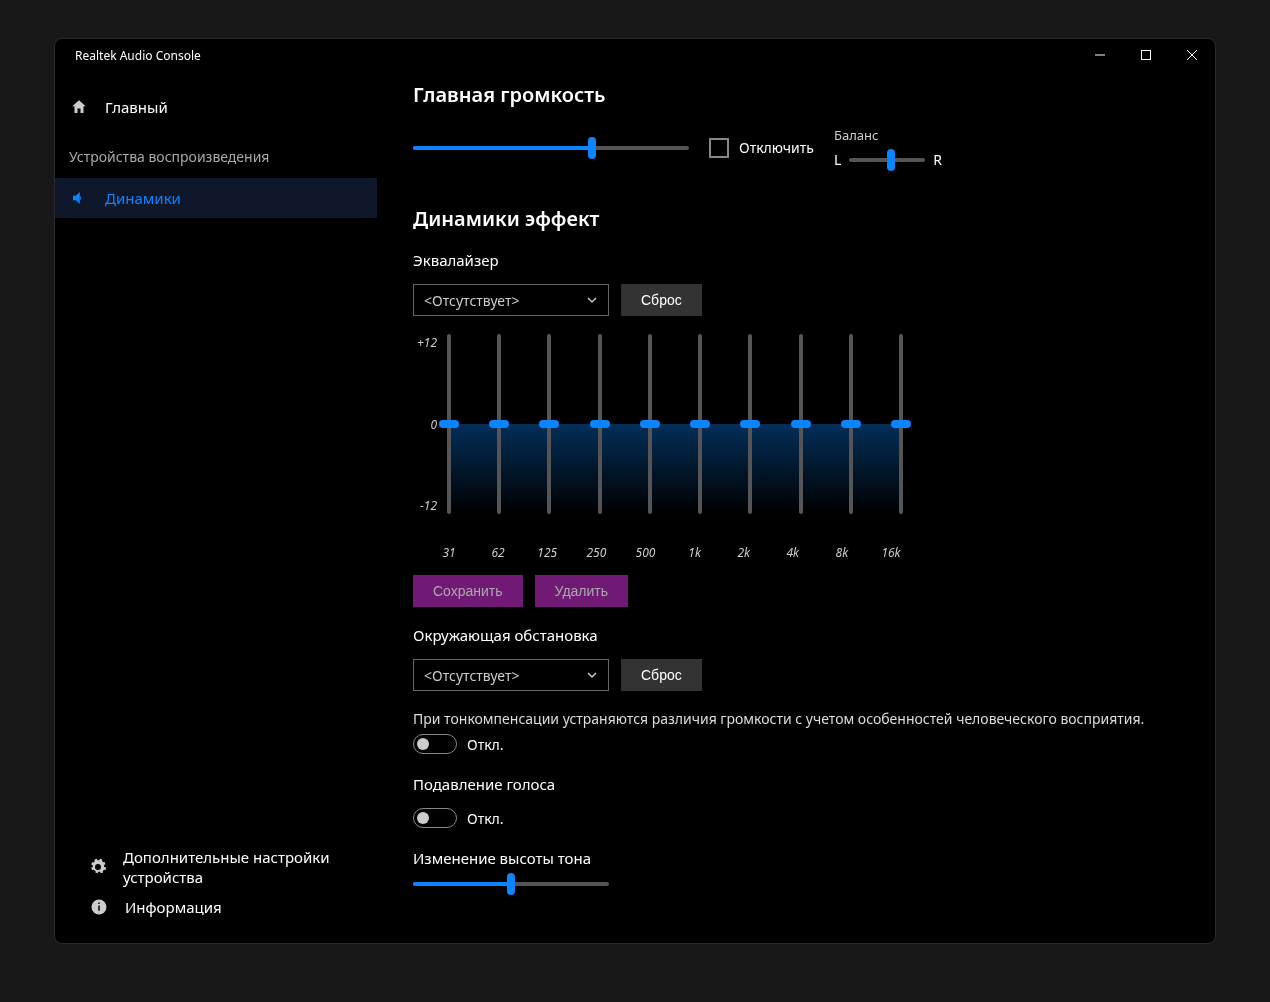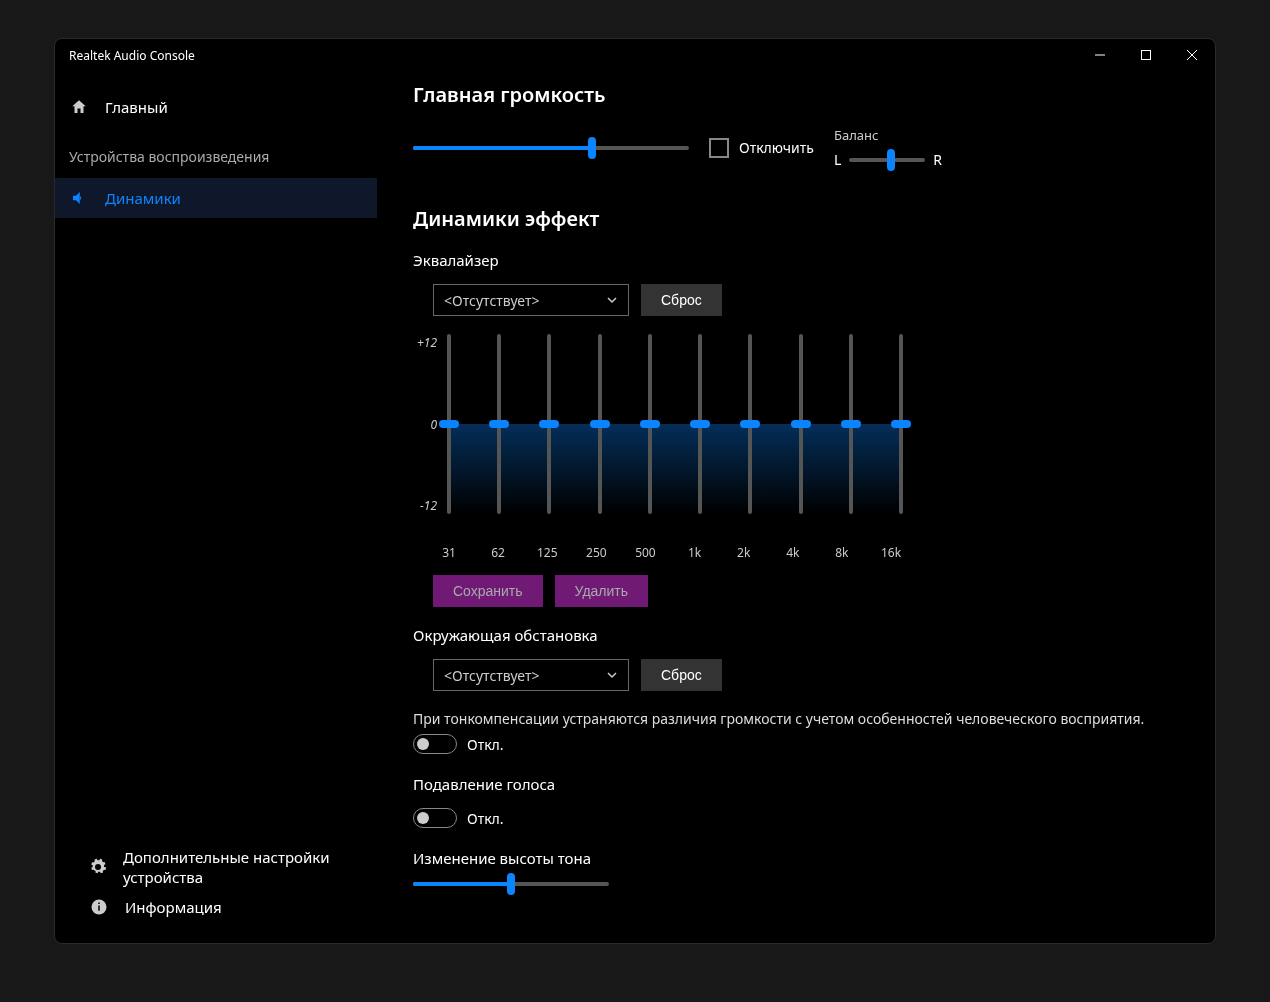--- a/index.html
+++ b/index.html
@@ -22,21 +22,21 @@
     border-radius: 8px;
     display: flex;
     flex-direction: column;
     overflow: hidden;
     position: relative;
   }
   .titlebar {
     height: 32px;
     display: flex;
     align-items: center;
-    padding-left: 14px;
+    padding-left: 20px;
     position: relative;
   }
   .titlebar-title { font-size: 12px; color: #fff; }
   .win-buttons { position: absolute; right: 0; top: 0; display: flex; }
   .win-btn {
     width: 46px; height: 32px;
     display: flex; align-items: center; justify-content: center;
     color: #fff;
   }
   .content { flex: 1; display: flex; overflow: hidden; }
@@ -85,40 +85,40 @@
     position:absolute; top:50%; width:8px; height:22px; background:#0a84ff;
     border-radius:4px; transform:translate(-50%,-50%);
   }
   .vol-slider { width:276px; }
   .checkbox { width:20px; height:20px; border:2px solid #888; display:inline-block;}
   .mute-group { display:flex; align-items:center; gap:10px;}
   .balance-block { display:flex; flex-direction:column; gap:6px;}
   .balance-label { font-size:13px; color:#ccc;}
   .balance-row { display:flex; align-items:center; gap:8px; font-size:14px;}
   .bal-slider { width:76px; }
-  .row-flex { display:flex; align-items:center; gap:12px; margin-bottom:18px;margin-left:20px;}
+  .row-flex { display:flex; align-items:center; gap:12px; margin-bottom:18px;}
   .dropdown {
     width:196px; height:32px; border:1px solid #666; background:#000;
     display:flex; align-items:center; justify-content:space-between;
     padding:0 10px; color:#ccc; font-size:14px;
   }
   .btn {
     height:32px; padding:0 20px; background:#333; color:#fff;
     display:flex; align-items:center; justify-content:center; font-size:14px;
     border:none;
   }
   .btn.disabled { color:#aaa; background:#701a75;}
   .eq-wrapper { position:relative; height:200px; width:490px; margin-bottom:10px;font-style:italic;}
   .eq-scale { position:absolute; left:0; top:0; height:180px; width:30px; display:flex; flex-direction:column; justify-content:space-between; color:#ccc; font-size:12px; text-align:right; padding-right:6px;}
   .eq-sliders { position:absolute; left:34px; top:0; height:180px; right:0; display:flex; justify-content:space-between;}
   .eq-col { position:relative; width:4px; height:180px; background:#555; border-radius:2px;}
   .eq-col .thumb-eq { position:absolute; left:50%; top:50%; width:20px; height:8px; background:#0a84ff; border-radius:4px; transform:translate(-50%,-50%);}
   .eq-glow { position:absolute; left:34px; right:0; top:90px; height:90px; background:linear-gradient(to bottom, rgba(10,132,255,0.35), rgba(10,132,255,0)); pointer-events:none;}
   .eq-labels { display:flex; justify-content:space-between; margin-left:34px; width:456px; color:#ccc; font-size:12px; margin-bottom:14px;}
-  .eq-labels span { width:24px; text-align:center; margin-left:-10px;}
+  .eq-labels span { width:24px; text-align:center; margin-left:-10px;font-style:italic;}
   .toggle-row { display:flex; align-items:center; gap:10px; margin-bottom:20px; margin-top:6px;}
   .toggle {
     width:44px; height:20px; border-radius:10px; border:1px solid #888;
     position:relative; background:#000;
   }
   .toggle .knob {
     position:absolute; left:3px; top:50%; transform:translateY(-50%);
     width:12px; height:12px; border-radius:50%; background:#ccc;
   }
   .desc-text { color:#ddd; margin-bottom:4px; font-size:14px;}

